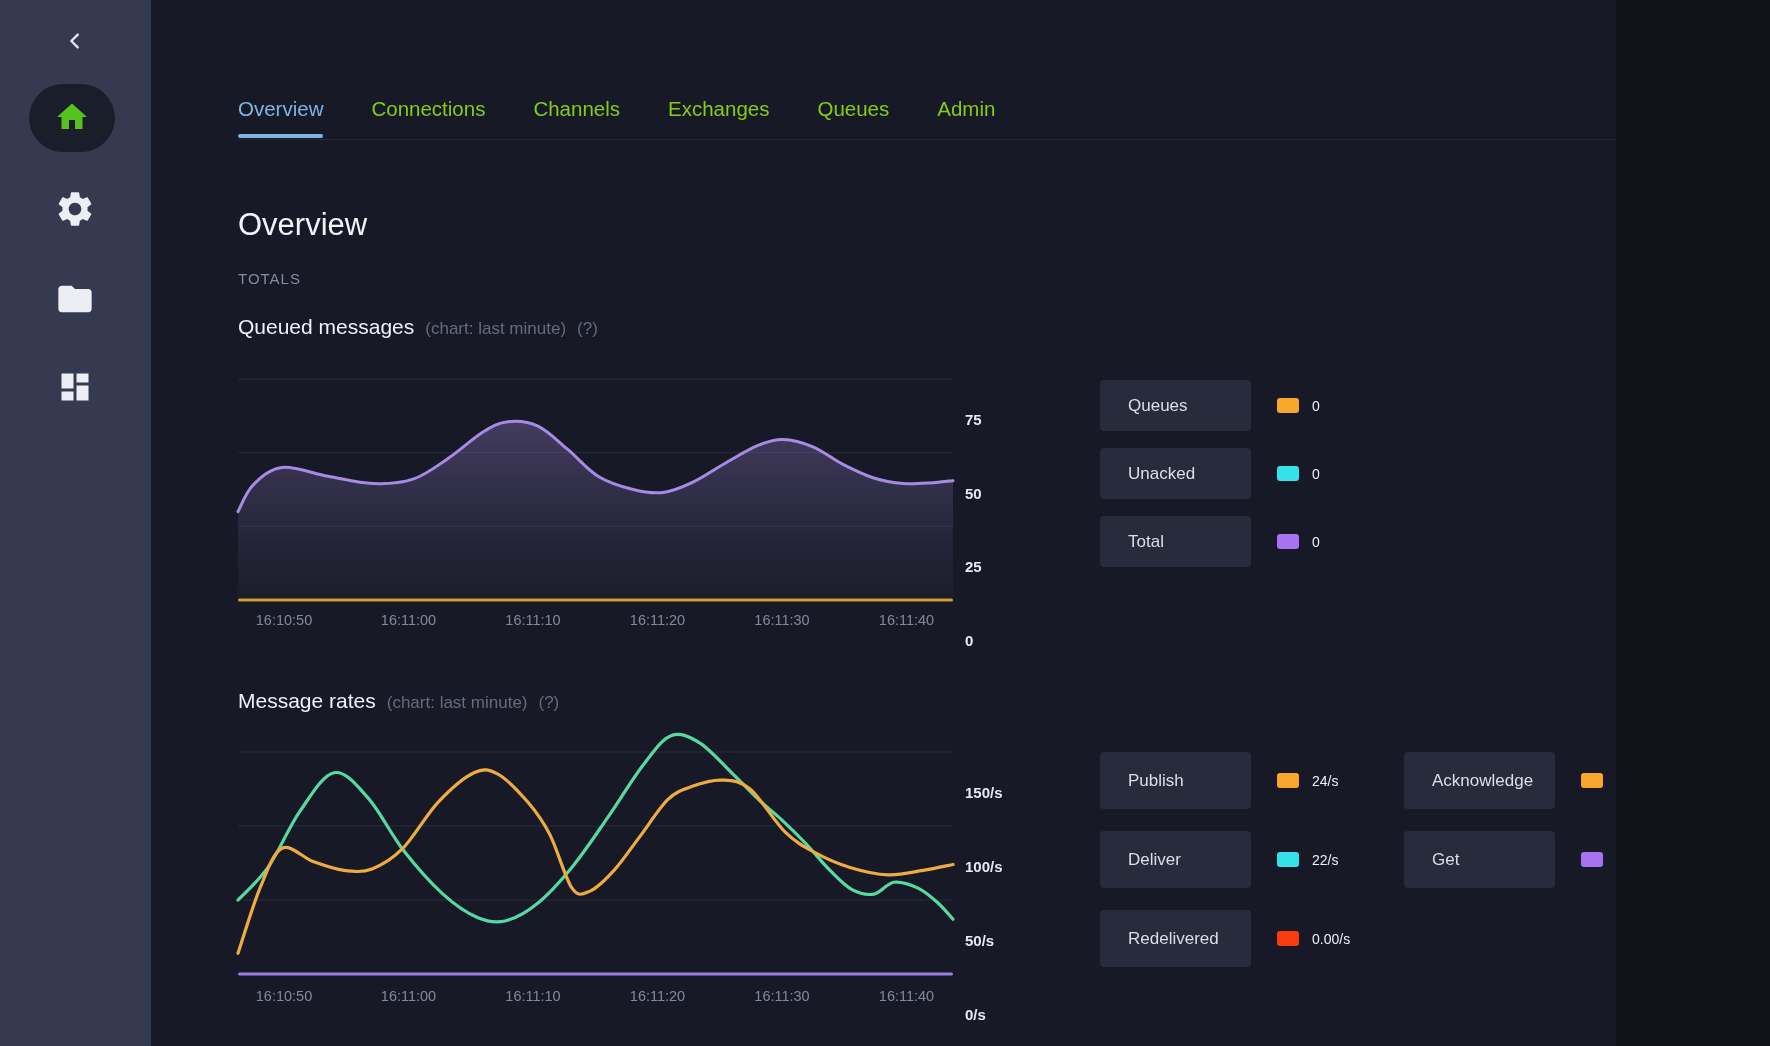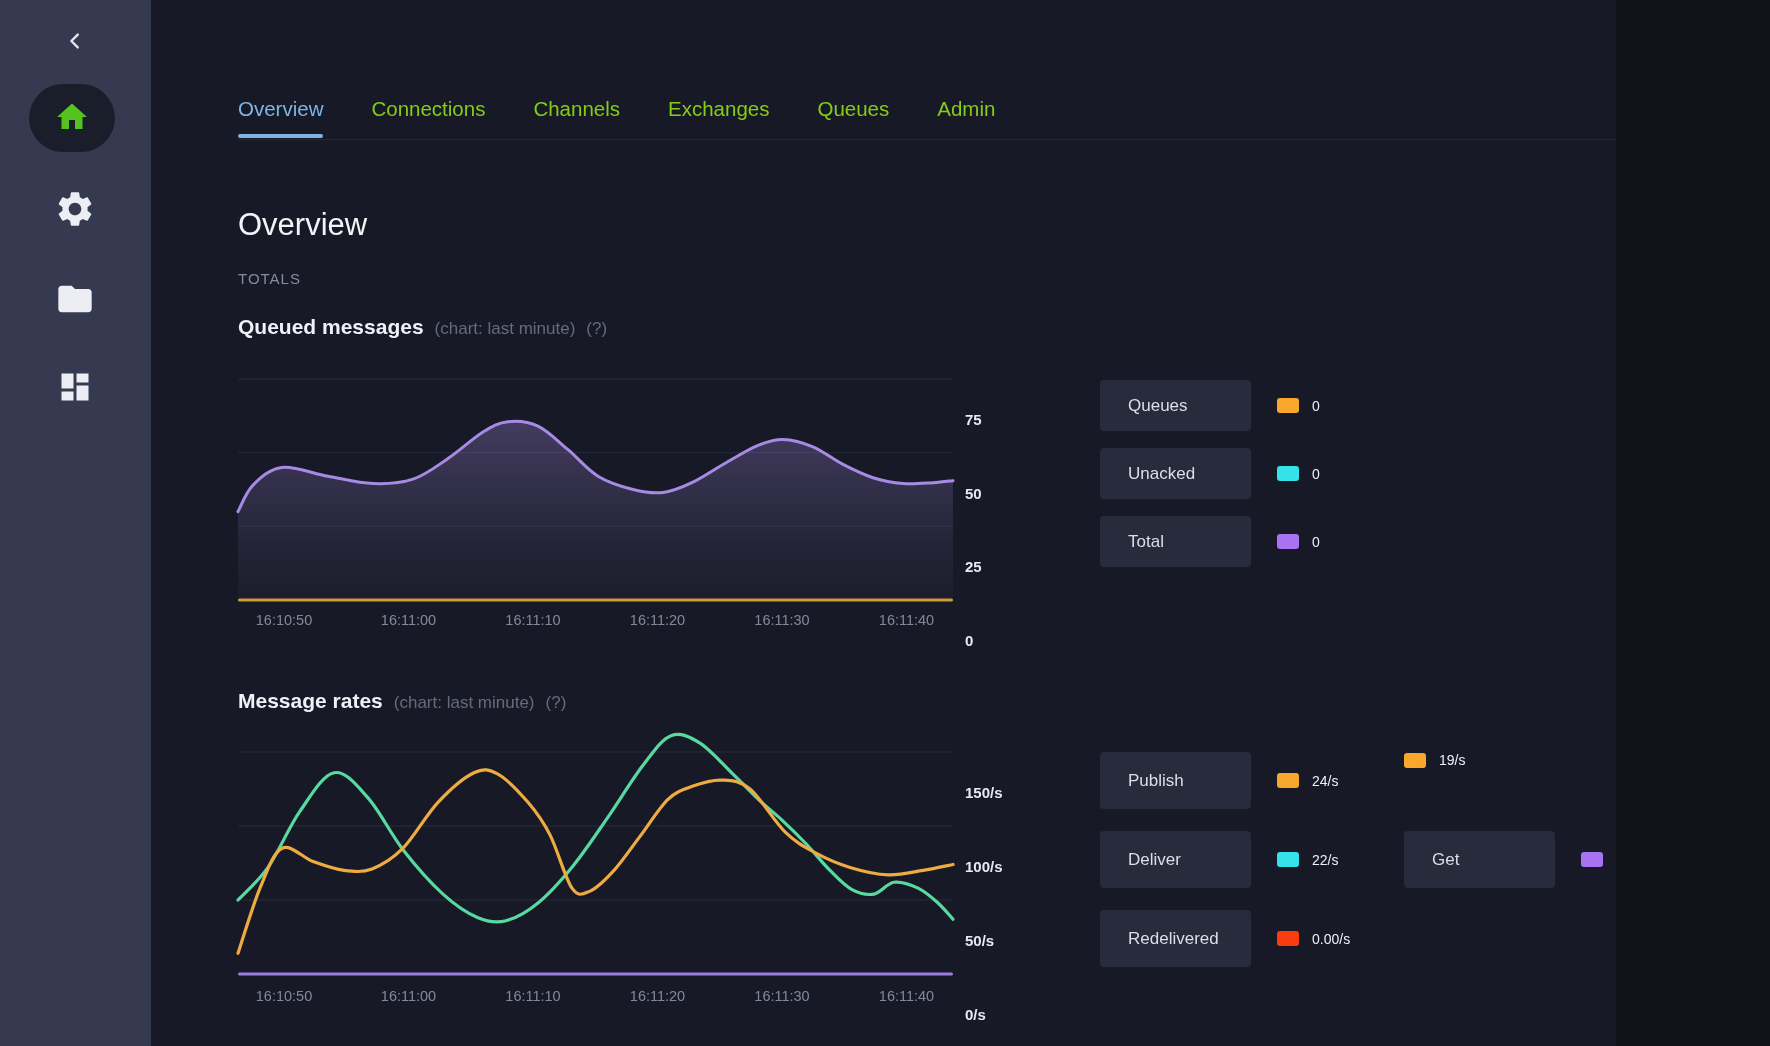--- a/index.html
+++ b/index.html
@@ -18,21 +18,21 @@
   .tab{position:relative;background:none;border:none;font-family:inherit;font-size:20.5px;
        color:#84cc16;padding:0 0 17px 0;cursor:pointer;}
   .tab.active{color:#7db4e4;}
   .tab.active::after{content:"";position:absolute;left:0;right:0;bottom:0;height:4px;
        border-radius:2px;background:#7db4e4;}
   .tabs-divider{position:absolute;left:238px;right:0;top:139px;height:1px;background:#242838;}
   .page-title{position:absolute;left:238px;top:186px;font-size:31px;font-weight:500;color:#f2f4f8;}
   .section-label{position:absolute;left:238px;top:270px;font-size:15px;letter-spacing:1px;
        color:#858ba0;font-weight:500;}
   .chart-heading{position:absolute;left:238px;display:flex;align-items:baseline;gap:11px;}
-  .chart-heading .h-main{font-size:21px;color:#eef1f7;font-weight:700;}
+  .chart-heading .h-main{font-size:21px;color:#eef1f7;font-weight:400;}
   .chart-heading .h-sub{font-size:17px;color:#656b7e;}
   .chart-heading .h-help{font-size:17px;color:#656b7e;cursor:pointer;}
   .chart-svg{position:absolute;overflow:visible;}
   .gridline{stroke:#272b3d;stroke-width:1;}
   .yticks{position:absolute;left:965px;width:70px;}
   .ytick{position:absolute;transform:translateY(-50%);font-size:15px;font-weight:600;color:#e6e9f1;margin-top:40px;}
   .xticks{position:absolute;height:20px;}
   .xtick{position:absolute;transform:translateX(-50%);font-size:14.5px;color:#83899c;white-space:nowrap;}
   
   .legend{position:absolute;}
@@ -202,20 +202,21 @@
     </div>
     <div class="legend-row" style="top:158px">
       <button class="legend-btn h57">Redelivered</button>
       <span class="swatch" style="background-color: rgb(251, 60, 14);"></span>
       <span class="legend-value">0.00/s</span>
     </div>
   </div>
 
   <div class="legend" style="left:1404px;top:752px">
     <div class="legend-row" style="top:0">
+      <button class="legend-btn h57">Acknowledge</button>
       <span class="swatch" style="background-color: rgb(247, 168, 44);"></span>
       <span class="legend-value">19/s</span>
     </div>
     <div class="legend-row" style="top:79px">
       <button class="legend-btn h57">Get</button>
       <span class="swatch" style="background-color: rgb(168, 115, 242);"></span>
       <span class="legend-value">0.00/s</span>
     </div>
   </div>
 

